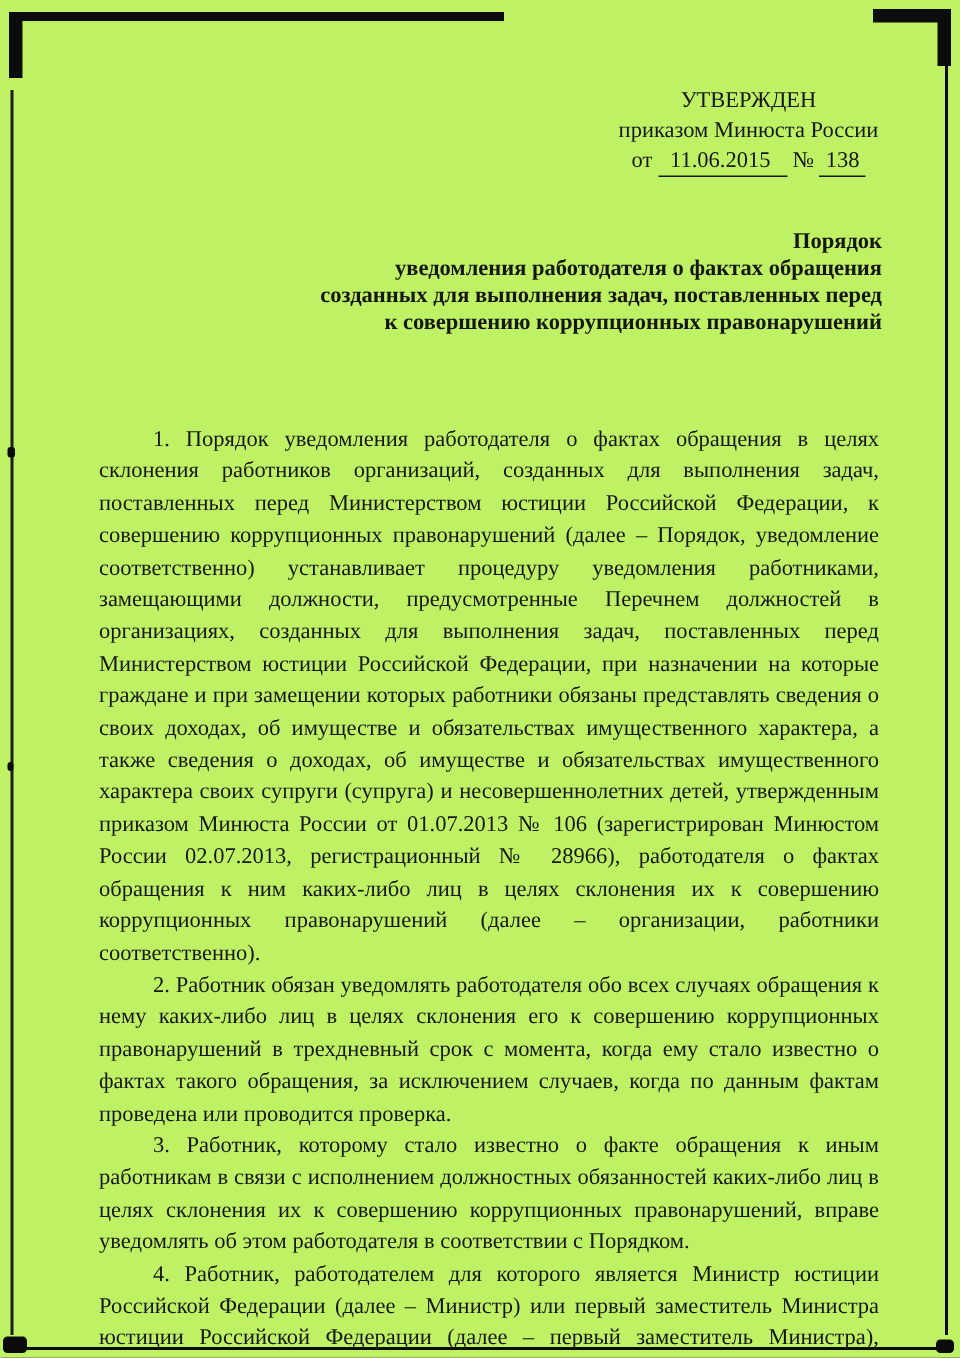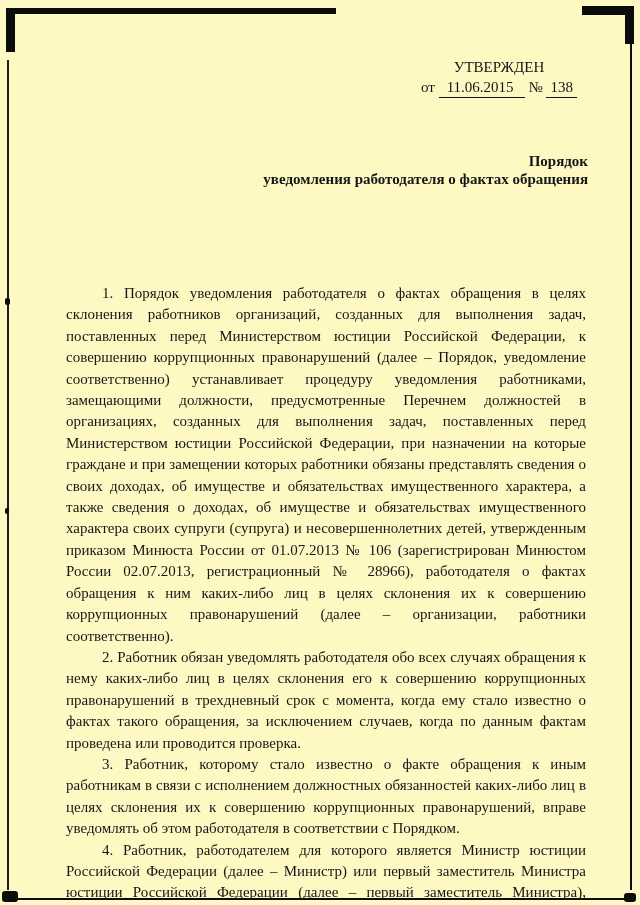--- a/index.html
+++ b/index.html
@@ -2,21 +2,21 @@
 <html><head>
 <meta charset="utf-8">
 <style>
   * { box-sizing: border-box; margin: 0; padding: 0; }
   html, body { background: #777; }
   .page {
     position: relative;
     width: 640px;
     height: 905px;
     margin: 0 auto;
-    background: #fef9c3;
+    background: #bef264;
     color: #161616;
     font-family: "Liberation Serif", "DejaVu Serif", serif;
     overflow: hidden;
   }
   
   .artifact { position: absolute; background: #0c0c0c; }
   .edge-top        { left: 6px;  top: 8px;   width: 330px; height: 6px; }
   .corner-tl-v     { left: 6px;  top: 8px;   width: 9px;   height: 44px; }
   .corner-tr-h     { left: 582px; top: 6px;  width: 52px;  height: 9px; }
   .corner-tr-v     { left: 625px; top: 6px;  width: 9px;   height: 38px; }
@@ -83,31 +83,34 @@
   <div class="artifact edge-right"></div>
   <div class="artifact edge-left"></div>
   <div class="artifact edge-bottom"></div>
   <div class="artifact blob-bl"></div>
   <div class="artifact blob-br"></div>
   <div class="artifact dot-left-1"></div>
   <div class="artifact dot-left-2"></div>
 
   <div class="approval">
     <div class="row">УТВЕРЖДЕН</div>
+    <div class="row">приказом Минюста России</div>
     <div class="row">
       <span>от</span>
       <span class="underlined">11.06.2015</span>
       <span>№</span>
       <span class="underlined num">138</span>
     </div>
   </div>
 
   <div class="doc-title">
     <div>Порядок</div>
     <div>уведомления работодателя о фактах обращения</div>
+    <div>созданных для выполнения задач, поставленных перед</div>
+    <div>к совершению коррупционных правонарушений</div>
   </div>
 
   <div class="doc-body">
     <p>1. Порядок уведомления работодателя о фактах обращения в целях склонения работников организаций, созданных для выполнения задач, поставленных перед Министерством юстиции Российской Федерации, к совершению коррупционных правонарушений (далее – Порядок, уведомление соответственно) устанавливает процедуру уведомления работниками, замещающими должности, предусмотренные Перечнем должностей в организациях, созданных для выполнения задач, поставленных перед Министерством юстиции Российской Федерации, при назначении на которые граждане и при замещении которых работники обязаны представлять сведения о своих доходах, об имуществе и обязательствах имущественного характера, а также сведения о доходах, об имуществе и обязательствах имущественного характера своих супруги (супруга) и несовершеннолетних детей, утвержденным приказом Минюста России от 01.07.2013 № 106 (зарегистрирован Минюстом России 02.07.2013, регистрационный № 28966), работодателя о фактах обращения к ним каких-либо лиц в целях склонения их к совершению коррупционных правонарушений (далее – организации, работники соответственно).</p>
     <p>2. Работник обязан уведомлять работодателя обо всех случаях обращения к нему каких-либо лиц в целях склонения его к совершению коррупционных правонарушений в трехдневный срок с момента, когда ему стало известно о фактах такого обращения, за исключением случаев, когда по данным фактам проведена или проводится проверка.</p>
     <p>3. Работник, которому стало известно о факте обращения к иным работникам в связи с исполнением должностных обязанностей каких-либо лиц в целях склонения их к совершению коррупционных правонарушений, вправе уведомлять об этом работодателя в соответствии с Порядком.</p>
     <p>4. Работник, работодателем для которого является Министр юстиции Российской Федерации (далее – Министр) или первый заместитель Министра юстиции Российской Федерации (далее – первый заместитель Министра), составляет уведомление на имя Министра или первого заместителя Министра соответственно,</p>
   </div>
 
 </div>

